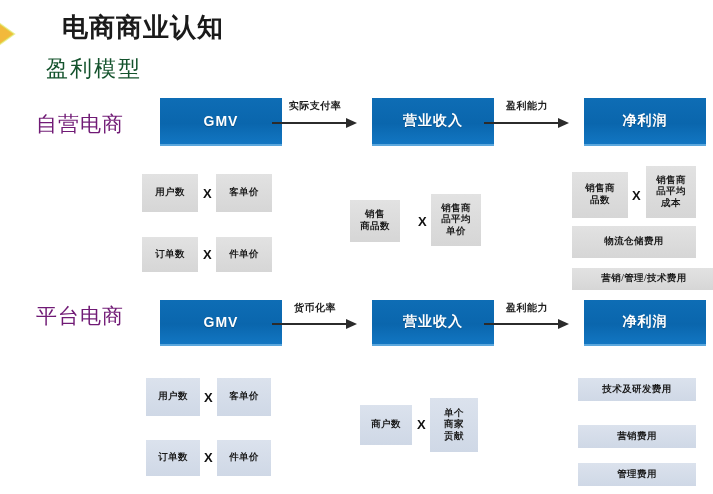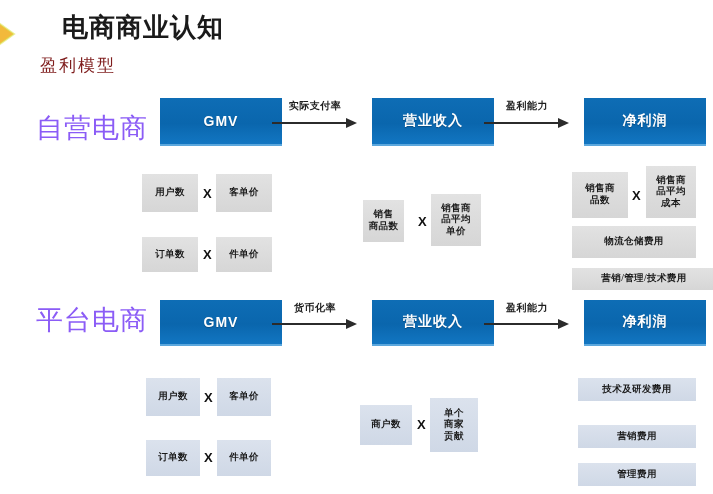--- a/index.html
+++ b/index.html
@@ -32,34 +32,34 @@
     left: 62px;
     top: 10px;
     font-size: 26px;
     font-weight: 700;
     color: #1a1a1a;
     letter-spacing: 1px;
     white-space: nowrap;
   }
   .slide-subtitle {
     position: absolute;
-    left: 40px;
+    left: 46px;
     top: 54px;
-    font-size: 17px;
+    font-size: 22px;
     font-weight: 400;
-    color: #7f1d1d;
+    color: #14532d;
     letter-spacing: 2px;
     white-space: nowrap;
   }
 
   
   .row-label {
     position: absolute;
-    font-size: 27px;
-    color: #8b5cf6;
+    font-size: 21px;
+    color: #701a75;
     letter-spacing: 1px;
     white-space: nowrap;
     font-weight: 400;
   }
 
   
   .blue-box {
     position: absolute;
     background: linear-gradient(180deg, #0e6db5 0%, #0a66ad 55%, #1276c2 100%);
     border-bottom: 2px solid #5ba7dd;
@@ -164,21 +164,21 @@
   <div class="arrow-label" style="left:484px; top:99px; width:86px;">盈利能力</div>
 
   <div class="chip gray" style="left:142px; top:174px; width:56px; height:38px;">用户数</div>
   <div class="times" style="left:203px; top:186px;">X</div>
   <div class="chip gray" style="left:216px; top:174px; width:56px; height:38px;">客单价</div>
 
   <div class="chip gray" style="left:142px; top:237px; width:56px; height:35px;">订单数</div>
   <div class="times" style="left:203px; top:247px;">X</div>
   <div class="chip gray" style="left:216px; top:237px; width:56px; height:35px;">件单价</div>
 
-  <div class="chip gray" style="left:363px; top:200px; width:41px; height:42px; white-space:pre-line;">销售
+  <div class="chip gray" style="left:350px; top:200px; width:50px; height:42px; white-space:pre-line;">销售
 商品数</div>
   <div class="times" style="left:418px; top:214px;">X</div>
   <div class="chip gray" style="left:431px; top:194px; width:50px; height:52px; white-space:pre-line;">销售商
 品平均
 单价</div>
 
   <div class="chip gray" style="left:572px; top:172px; width:56px; height:46px; white-space:pre-line;">销售商
 品数</div>
   <div class="times" style="left:632px; top:188px;">X</div>
   <div class="chip gray" style="left:646px; top:166px; width:50px; height:52px; white-space:pre-line;">销售商

